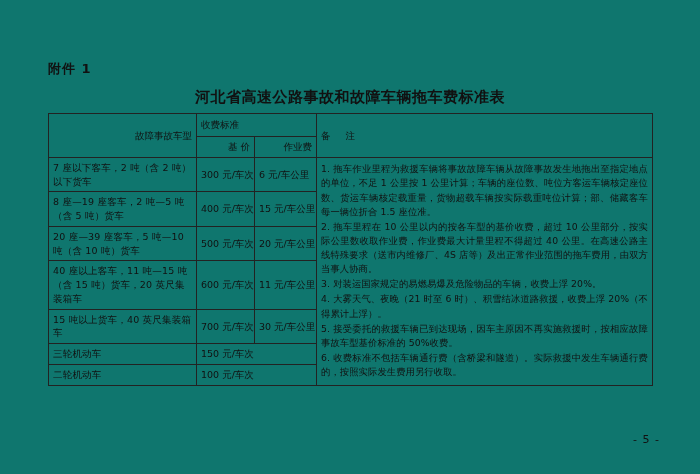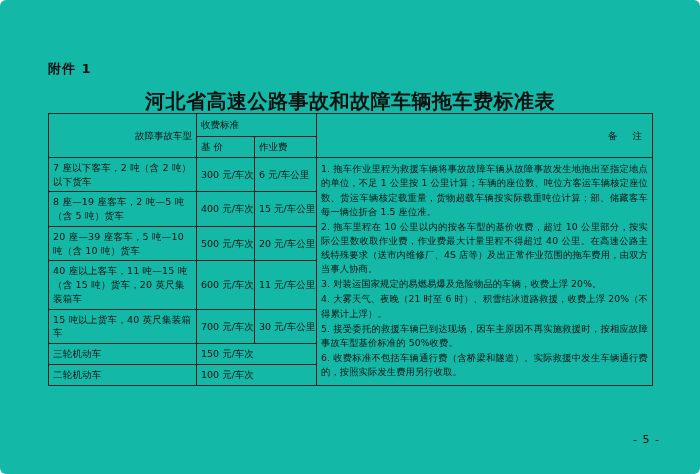--- a/index.html
+++ b/index.html
@@ -13,39 +13,38 @@
     font-family: "DejaVu Sans", "Liberation Sans", sans-serif;
     color: #111111;
     position: relative;
     overflow: hidden;
   }
   .page {
     position: absolute;
     left: 0; top: 0;
     width: 700px;
     height: 474px;
-    background: #14b8a6;
-    border-radius: 6px;
+    background: #0f766e;
   }
   .attachment-label {
     position: absolute;
     left: 48px;
     top: 60px;
     font-size: 13px;
     font-weight: bold;
     letter-spacing: 1px;
   }
   .doc-title {
     position: absolute;
     left: 0;
     top: 88px;
     width: 700px;
     text-align: center;
     font-family: "DejaVu Serif", "Liberation Serif", serif;
-    font-size: 20px;
+    font-size: 15px;
     font-weight: bold;
     letter-spacing: 0.5px;
   }
   .table-wrap {
     position: absolute;
     left: 48px;
     top: 113px;
     width: 604px;
   }
   table.fee-table {
@@ -70,28 +69,28 @@
     font-size: 10.5px;
     font-weight: bold;
     height: 16px;
   }
   .head-type {
     text-align: right;
     font-size: 10.5px;
     font-weight: bold;
   }
   .head-note {
-    text-align: right;
+    text-align: left;
     font-size: 10.5px;
     font-weight: bold;
     letter-spacing: 6px;
     vertical-align: middle;
   }
   .head-sub {
-    text-align: left;
+    text-align: right;
     font-size: 10px;
     font-weight: bold;
     margin-top: 12px;
   }
   .type-cell {
     text-align: left;
     font-size: 9.5px;
     padding-left: 5px;
     letter-spacing: 0.2px;
   }

